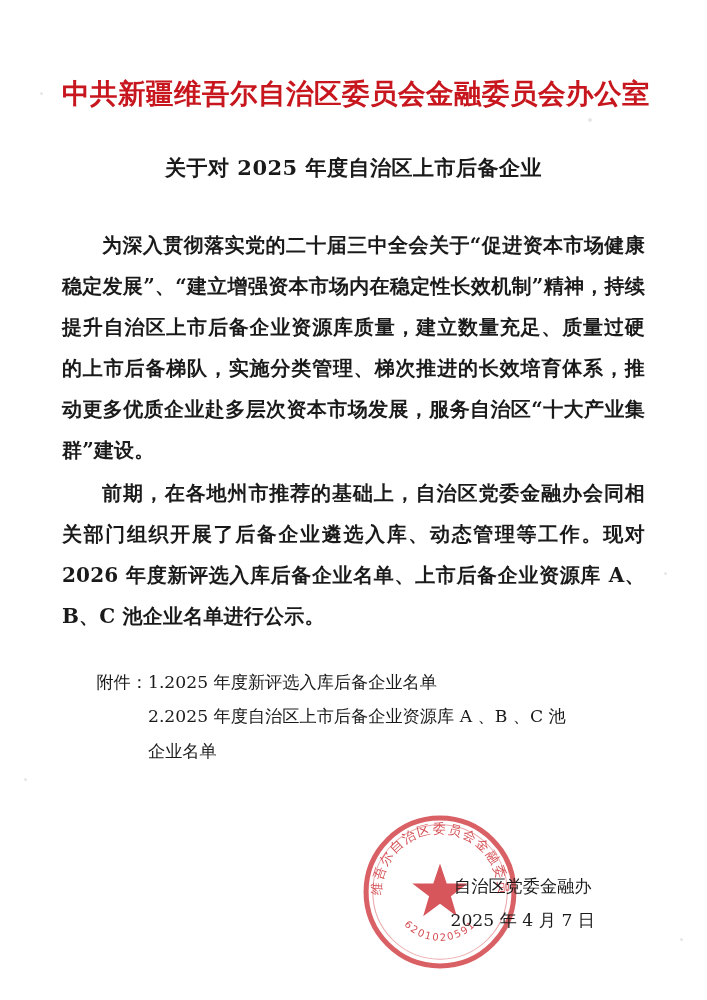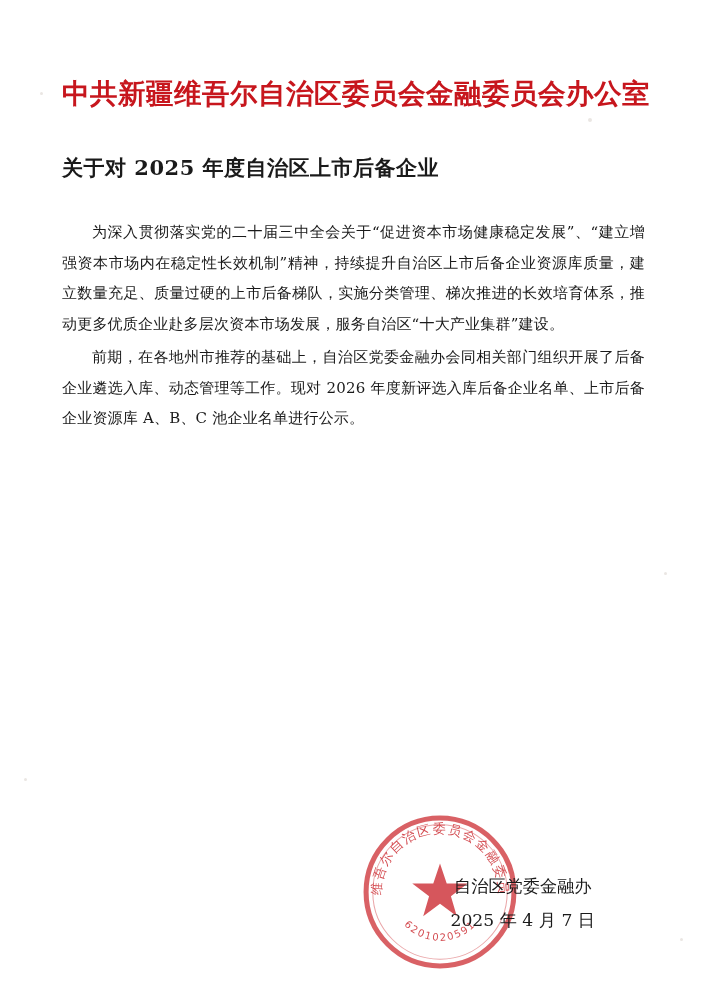--- a/index.html
+++ b/index.html
@@ -35,38 +35,39 @@
     font-weight: 700;
     font-size: 27.5px;
     letter-spacing: 0.5px;
     line-height: 1.1;
     white-space: nowrap;
   }
 
   
   .doc-title {
     margin-top: 44px;
-    text-align: left;
+    text-align: center;
     font-weight: 700;
     font-size: 21px;
     line-height: 1.55;
     letter-spacing: 0.5px;
   }
   .doc-title-line {
     display: block;
   }
 
   
   .body-text {
-    margin-top: 32px;
-    font-size: 15px;
+    margin-top: 40px;
+    font-size: 20px;
     line-height: 2.05;
     text-align: justify;
     text-justify: inter-ideograph;
     letter-spacing: 0.2px;
+    font-weight: bold;
   }
   .para {
     text-indent: 2em;
     margin: 0 0 2px 0;
   }
 
   
   .attachments {
     margin-top: 28px;
     font-size: 17.2px;
@@ -139,20 +140,30 @@
 
   <div class="doc-title">
     <span class="doc-title-line">关于对 2025 年度自治区上市后备企业</span>
   </div>
 
   <div class="body-text">
     <p class="para">为深入贯彻落实党的二十届三中全会关于“促进资本市场健康稳定发展”、“建立增强资本市场内在稳定性长效机制”精神，持续提升自治区上市后备企业资源库质量，建立数量充足、质量过硬的上市后备梯队，实施分类管理、梯次推进的长效培育体系，推动更多优质企业赴多层次资本市场发展，服务自治区“十大产业集群”建设。</p>
     <p class="para">前期，在各地州市推荐的基础上，自治区党委金融办会同相关部门组织开展了后备企业遴选入库、动态管理等工作。现对 2026 年度新评选入库后备企业名单、上市后备企业资源库 A、B、C 池企业名单进行公示。</p>
   </div>
 
+  <div class="attachments">
+    <div class="attach-row">
+      <div class="attach-label">附件：</div>
+      <div class="attach-items">
+        <span class="attach-item">1.2025 年度新评选入库后备企业名单</span>
+        <span class="attach-item">2.2025 年度自治区上市后备企业资源库 A 、B 、C 池</span>
+        <span class="attach-item cont">企业名单</span>
+      </div>
+    </div>
+  </div>
 
   <svg class="seal" viewBox="0 0 200 200">
     <defs>
       <path id="sealArcTop" d="M 30 100 A 70 70 0 0 1 170 100"></path>
       <path id="sealArcBottom" d="M 42 100 A 58 58 0 0 0 158 100"></path>
     </defs>
     <circle cx="100" cy="100" r="88" fill="none" stroke="#c7161d" stroke-width="6" opacity="0.8"></circle>
     <circle cx="100" cy="100" r="80" fill="none" stroke="#c7161d" stroke-width="1.2" opacity="0.45"></circle>
 
     <polygon points="100,66 108,90 133,90 113,105 120,129 100,114 80,129 87,105 67,90 92,90" fill="#c7161d" opacity="0.85"></polygon>

